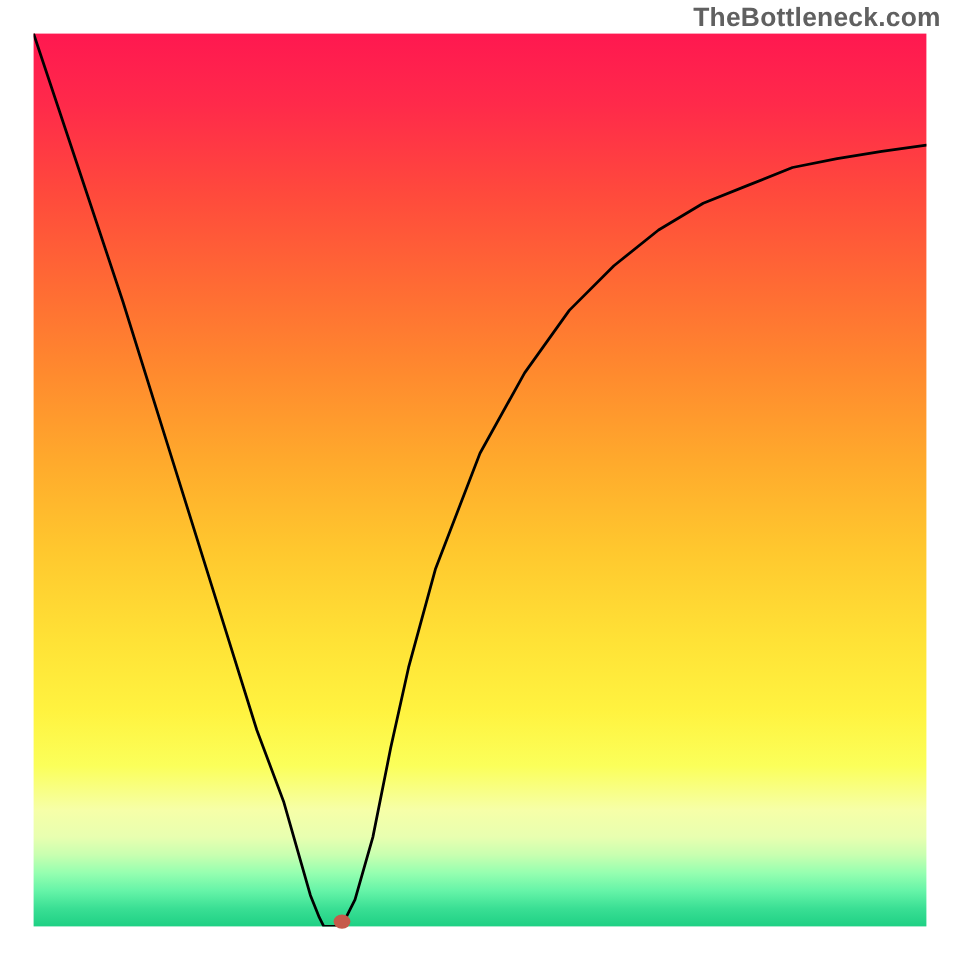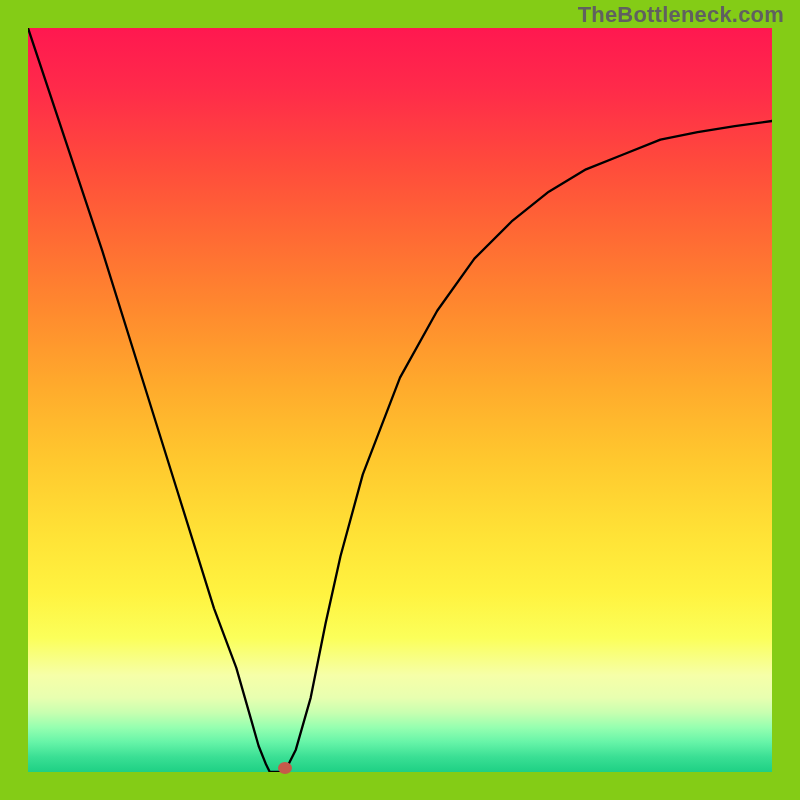--- a/index.html
+++ b/index.html
@@ -8,21 +8,21 @@
     width: 800px;
     height: 800px;
     background: #000;
     font-family: Arial, Helvetica, sans-serif;
     overflow: hidden;
   }
   .outer {
     position: relative;
     width: 800px;
     height: 800px;
-    background: #84cc16;
+    background: #ffffff;
   }
   .watermark {
     position: absolute;
     top: 2px;
     right: 16px;
     font-size: 22px;
     font-weight: 600;
     color: #606060;
     letter-spacing: 0.2px;
     pointer-events: none;

